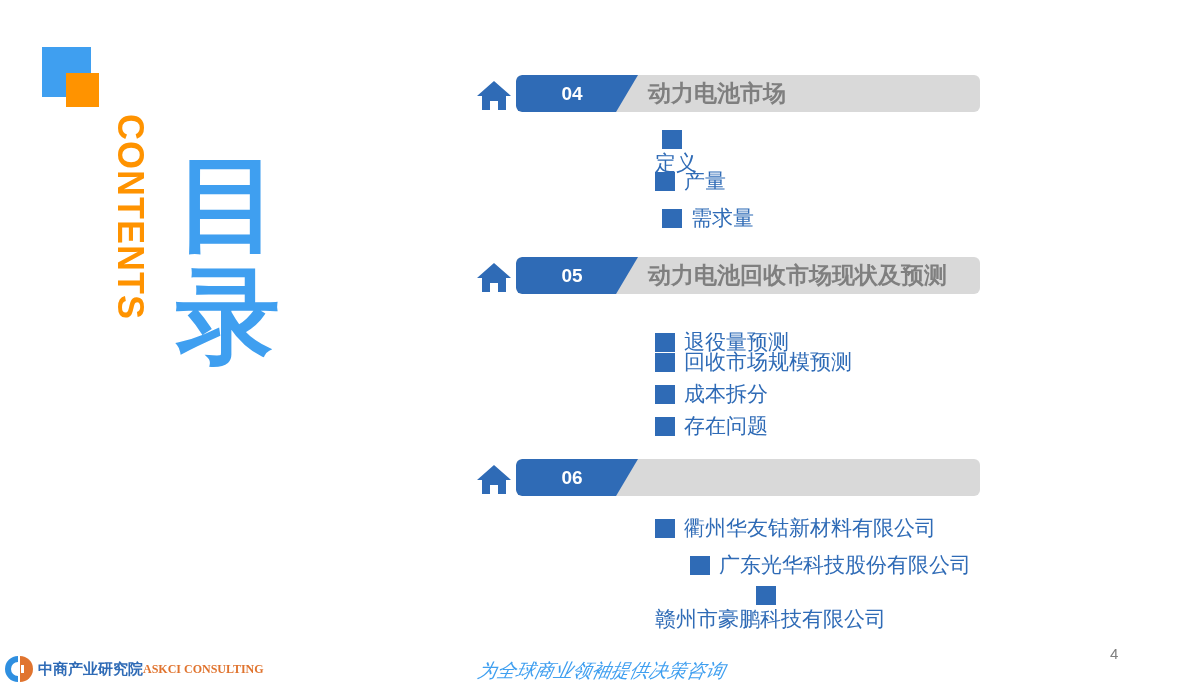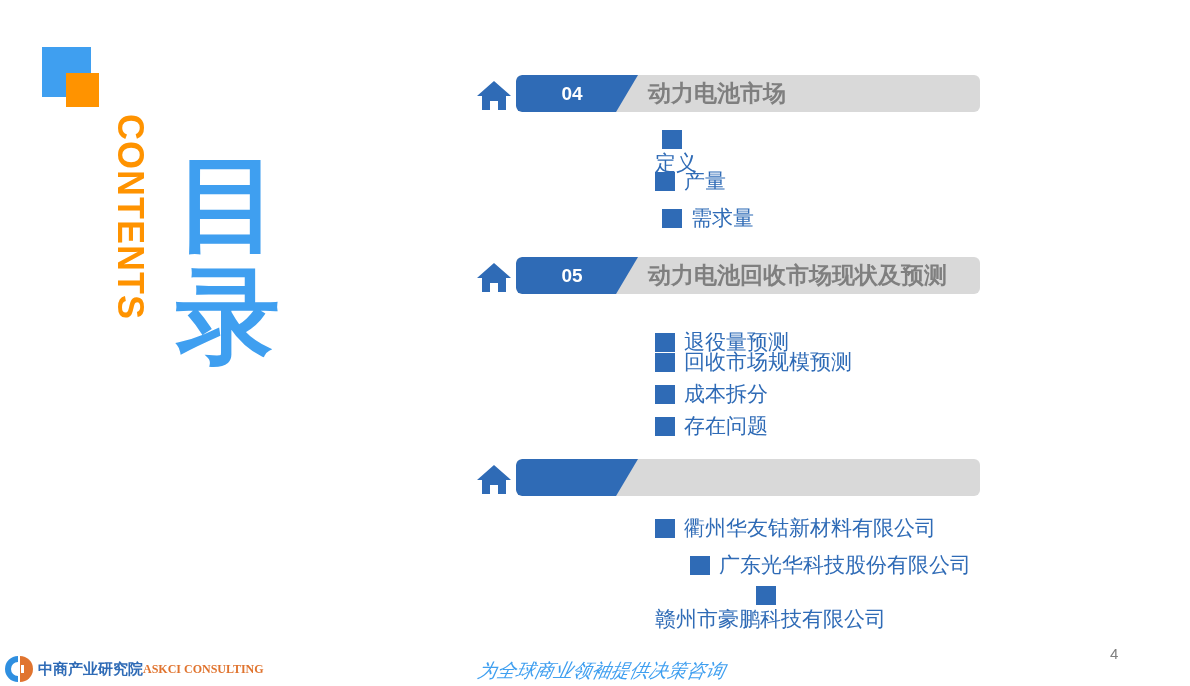--- a/index.html
+++ b/index.html
@@ -120,20 +120,21 @@
     <span class="bullet"></span>
     <span class="label">存在问题</span>
   </div>
 
 <div class="section" style="top:459px;">
   <svg class="home" viewBox="0 0 38 32">
     <polygon points="19,2 2,17 7,17 7,31 15,31 15,22 23,22 23,31 31,31 31,17 36,17" fill="#2f6bb6"></polygon>
   </svg>
   <div class="bar">
     <div class="num-block"></div>
+    <div class="num">06</div>
   </div>
 </div>
 <div class="item" style="top:513px;">
     <span class="bullet"></span>
     <span class="label">衢州华友钴新材料有限公司</span>
   </div>
 <div class="item" style="top:550px;margin-left:35px;">
     <span class="bullet"></span>
     <span class="label">广东光华科技股份有限公司</span>
   </div>

